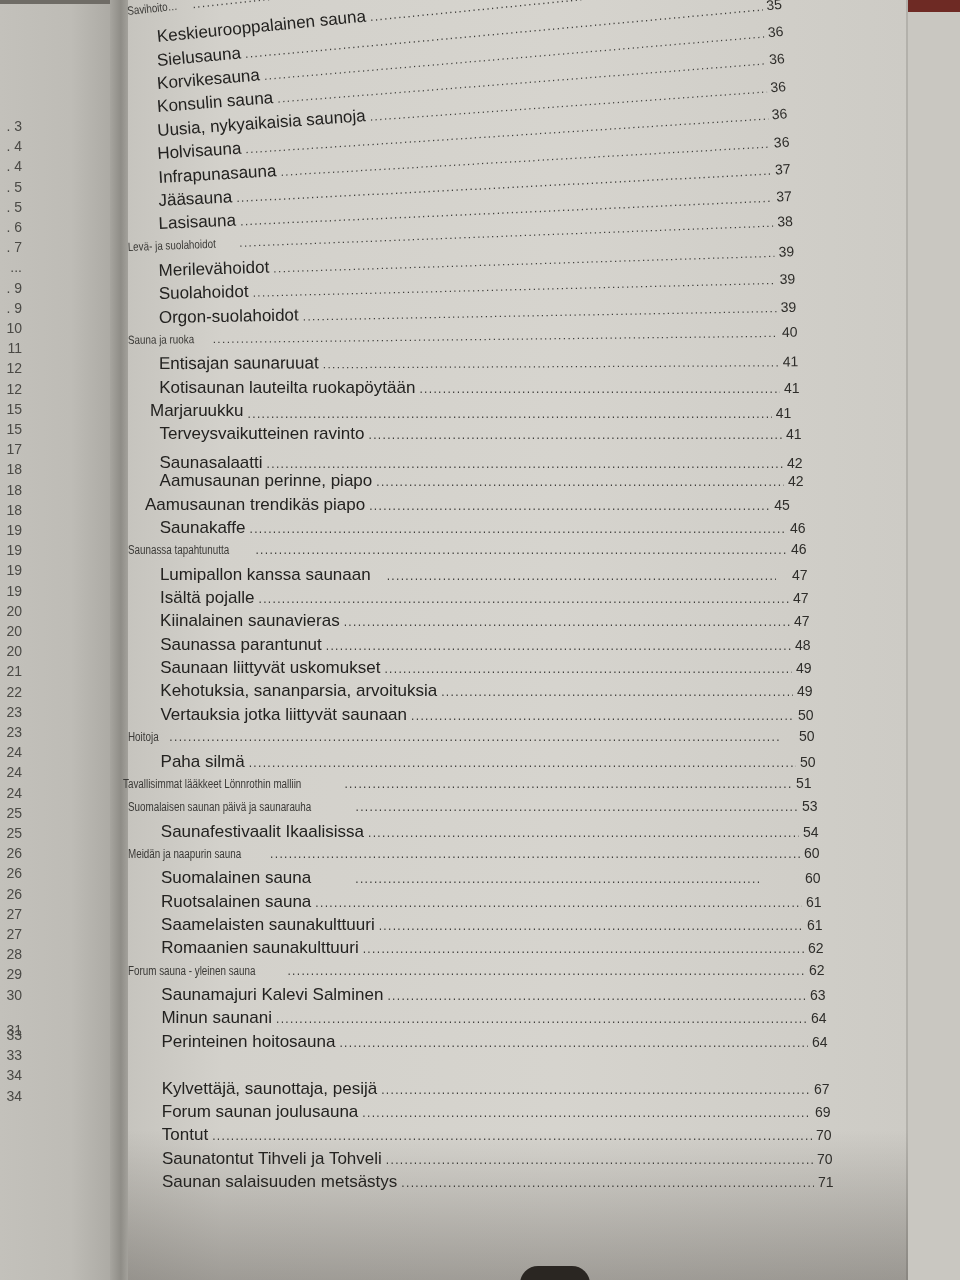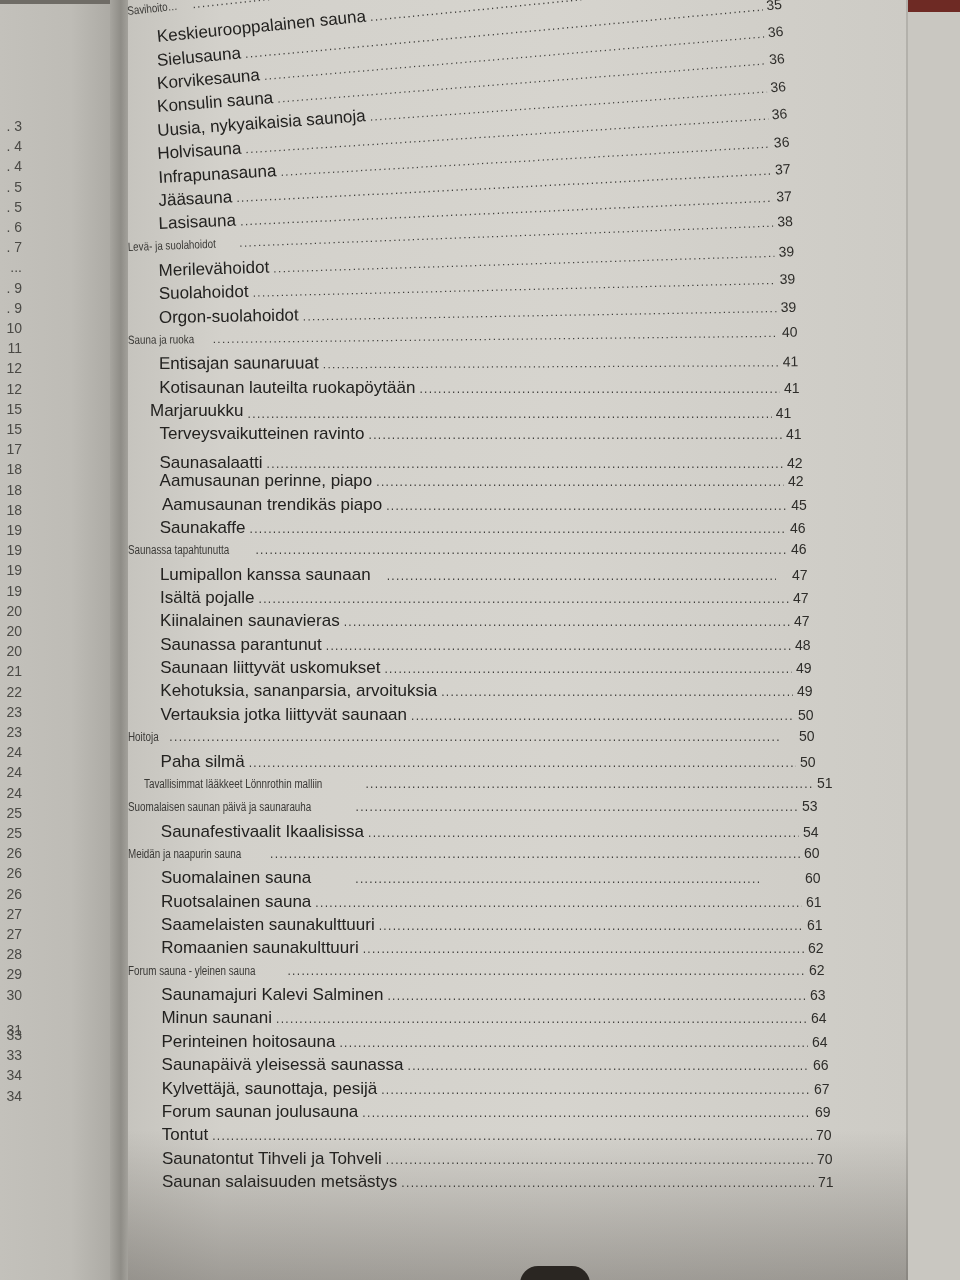--- a/index.html
+++ b/index.html
@@ -220,21 +220,21 @@
     <div class="toc-row sub" style="top: 453px; left: 159.52px; width: 649.48px; transform: rotate(0deg); transform-origin: left bottom;">
       <span class="title">Saunasalaatti</span>
       <span class="leader"></span>
       <span class="page">42</span>
     </div>
     <div class="toc-row sub" style="top: 471.2px; left: 159.6px; width: 650.4px; transform: rotate(0deg); transform-origin: left bottom;">
       <span class="title">Aamusaunan perinne, piapo</span>
       <span class="leader"></span>
       <span class="page">42</span>
     </div>
-    <div class="toc-row sub" style="top: 494.56px; left: 162px; width: 651.32px; transform: rotate(0deg); transform-origin: left bottom;">
+    <div class="toc-row sub" style="top: 494.56px; left: 145px; width: 651.32px; transform: rotate(0deg); transform-origin: left bottom;">
       <span class="title">Aamusaunan trendikäs piapo</span>
       <span class="leader"></span>
       <span class="page">45</span>
     </div>
     <div class="toc-row sub" style="top: 517.92px; left: 159.76px; width: 652.24px; transform: rotate(0deg); transform-origin: left bottom;">
       <span class="title">Saunakaffe</span>
       <span class="leader"></span>
       <span class="page">46</span>
     </div>
     <div class="toc-row section" style="top: 541.28px; left: 128px; width: 685px; transform: rotate(0deg); transform-origin: left bottom;">
@@ -280,21 +280,21 @@
     <div class="toc-row section" style="top: 728.16px; left: 128px; width: 693px; transform: rotate(0deg); transform-origin: left bottom;">
       <span class="title">Hoitoja</span>
       <span class="leader"></span>
       <span class="page">50</span>
     </div>
     <div class="toc-row sub" style="top: 751.52px; left: 160.56px; width: 661.44px; transform: rotate(0deg); transform-origin: left bottom;">
       <span class="title">Paha silmä</span>
       <span class="leader"></span>
       <span class="page">50</span>
     </div>
-    <div class="toc-row section" style="top: 774.88px; left: 144px; width: 695px; transform: rotate(0deg); transform-origin: left bottom;">
+    <div class="toc-row section" style="top: 774.88px; left: 123px; width: 695px; transform: rotate(0deg); transform-origin: left bottom;">
       <span class="title">Tavallisimmat lääkkeet Lönnrothin malliin</span>
       <span class="leader"></span>
       <span class="page">51</span>
     </div>
     <div class="toc-row section" style="top: 798.24px; left: 128px; width: 696px; transform: rotate(0deg); transform-origin: left bottom;">
       <span class="title">Suomalaisen saunan päivä ja saunarauha</span>
       <span class="leader"></span>
       <span class="page">53</span>
     </div>
     <div class="toc-row sub" style="top: 821.6px; left: 160.8px; width: 664.2px; transform: rotate(0deg); transform-origin: left bottom;">
@@ -339,25 +339,20 @@
     </div>
     <div class="toc-row sub" style="top: 1008.48px; left: 161.44px; width: 671.56px; transform: rotate(0deg); transform-origin: left bottom;">
       <span class="title">Minun saunani</span>
       <span class="leader"></span>
       <span class="page">64</span>
     </div>
     <div class="toc-row sub" style="top: 1031.84px; left: 161.52px; width: 672.48px; transform: rotate(0deg); transform-origin: left bottom;">
       <span class="title">Perinteinen hoitosauna</span>
       <span class="leader"></span>
       <span class="page">64</span>
-    </div>
-    <div class="toc-row sub" style="top: 1055.2px; left: 161.6px; width: 673.4px; transform: rotate(0deg); transform-origin: left bottom;">
-      <span class="title">Saunapäivä yleisessä saunassa</span>
-      <span class="leader"></span>
-      <span class="page">66</span>
     </div>
     <div class="toc-row sub" style="top: 1078.56px; left: 161.68px; width: 674.32px; transform: rotate(0deg); transform-origin: left bottom;">
       <span class="title">Kylvettäjä, saunottaja, pesijä</span>
       <span class="leader"></span>
       <span class="page">67</span>
     </div>
     <div class="toc-row sub" style="top: 1101.92px; left: 161.76px; width: 675.24px; transform: rotate(0deg); transform-origin: left bottom;">
       <span class="title">Forum saunan joulusauna</span>
       <span class="leader"></span>
       <span class="page">69</span>

